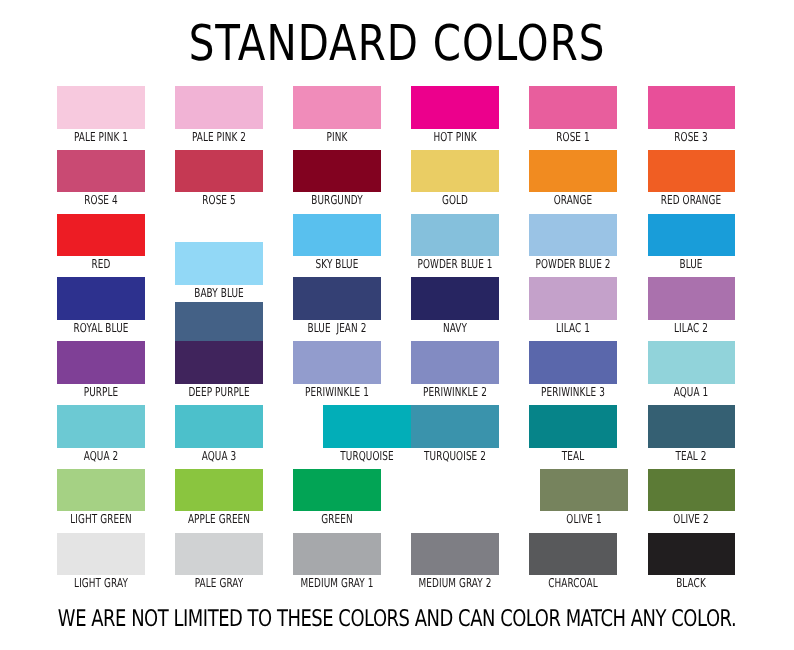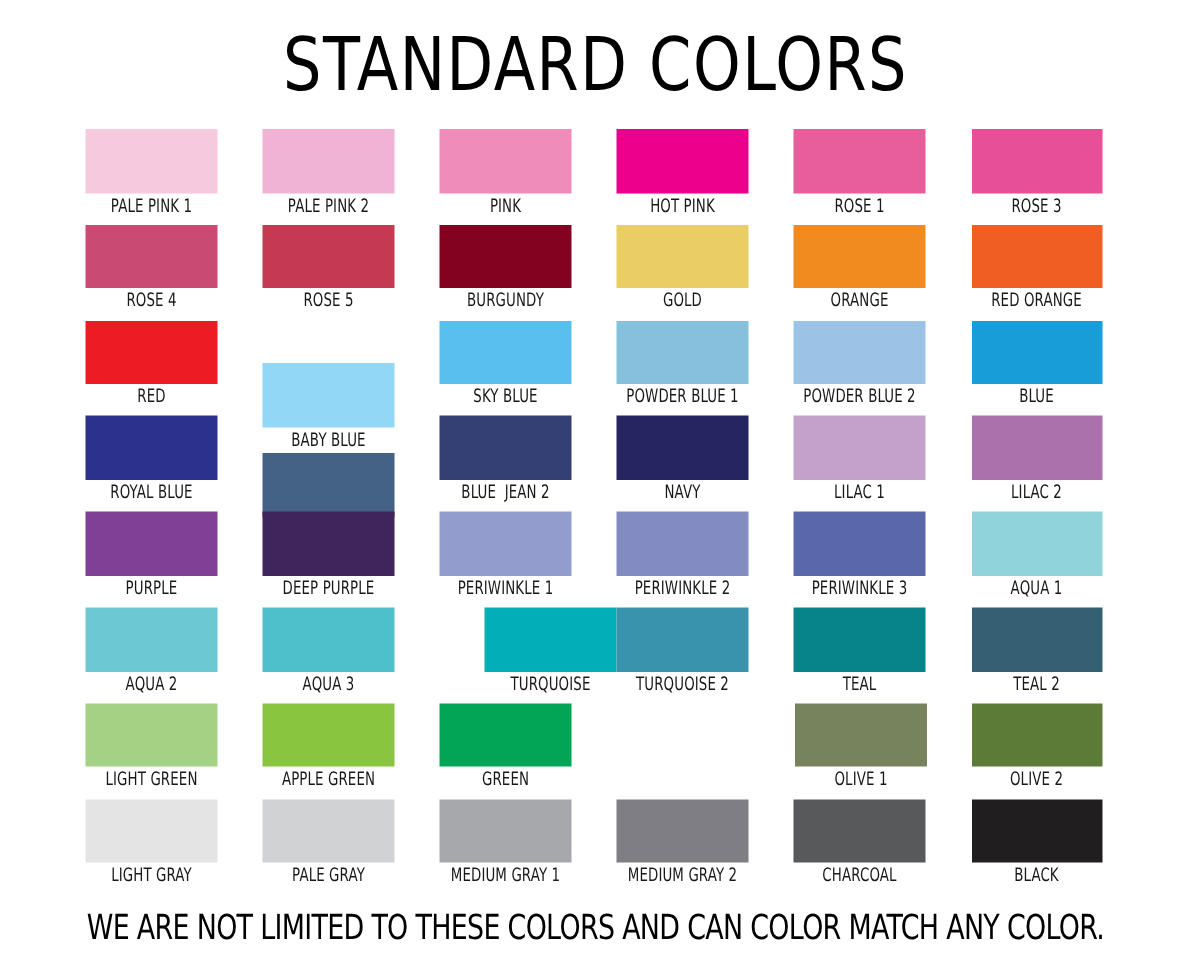--- a/index.html
+++ b/index.html
@@ -268,21 +268,21 @@
         <div class="lab">
           <span>APPLE GREEN</span>
         </div>
       </div>
       <div class="cell" style="left:236.2px;top:382.8px;">
         <div class="chip" style="background-color: rgb(2, 164, 85);"></div>
         <div class="lab">
           <span>GREEN</span>
         </div>
       </div>
-      <div class="cell" style="left:473px;top:382.8px;">
+      <div class="cell" style="left:483px;top:382.8px;">
         <div class="chip" style="background-color: rgb(118, 131, 93);"></div>
         <div class="lab">
           <span>OLIVE 1</span>
         </div>
       </div>
       <div class="cell" style="left:590.5px;top:382.8px;">
         <div class="chip" style="background-color: rgb(92, 123, 54);"></div>
         <div class="lab">
           <span>OLIVE 2</span>
         </div>

